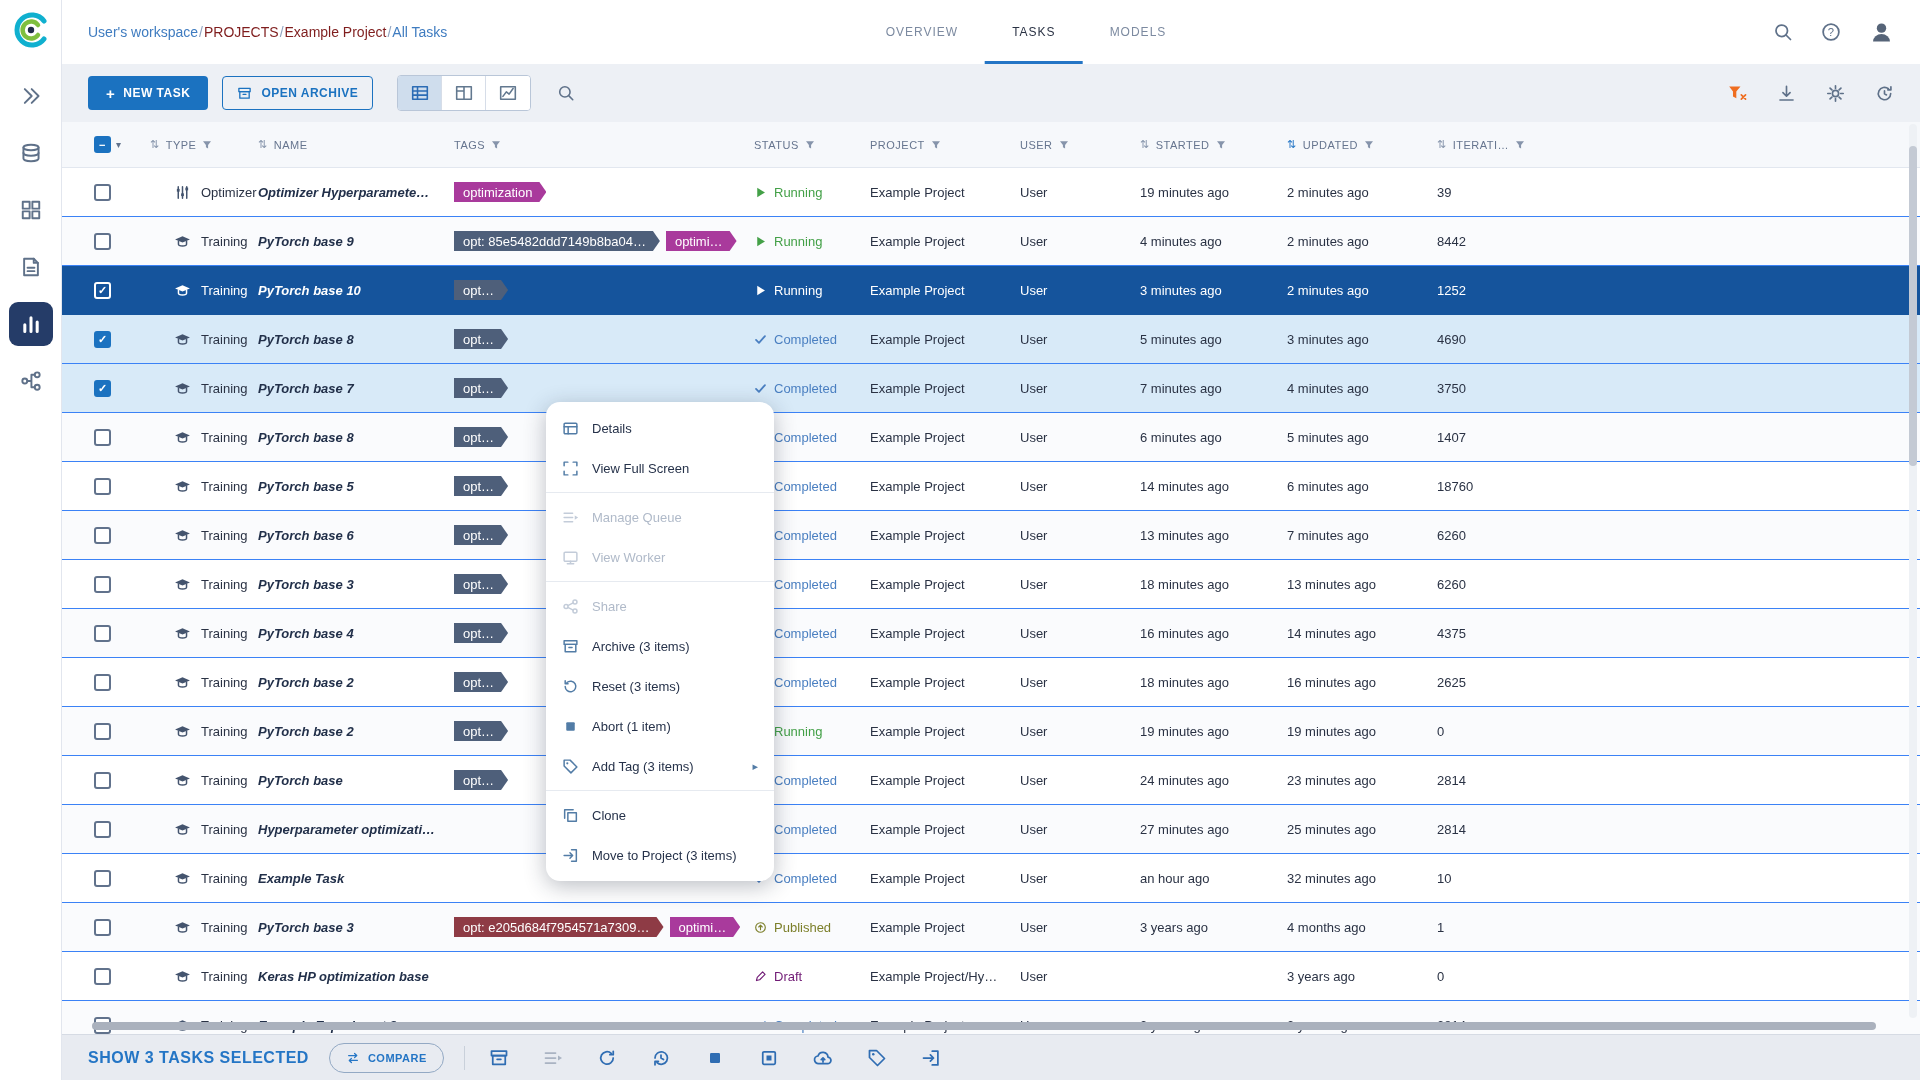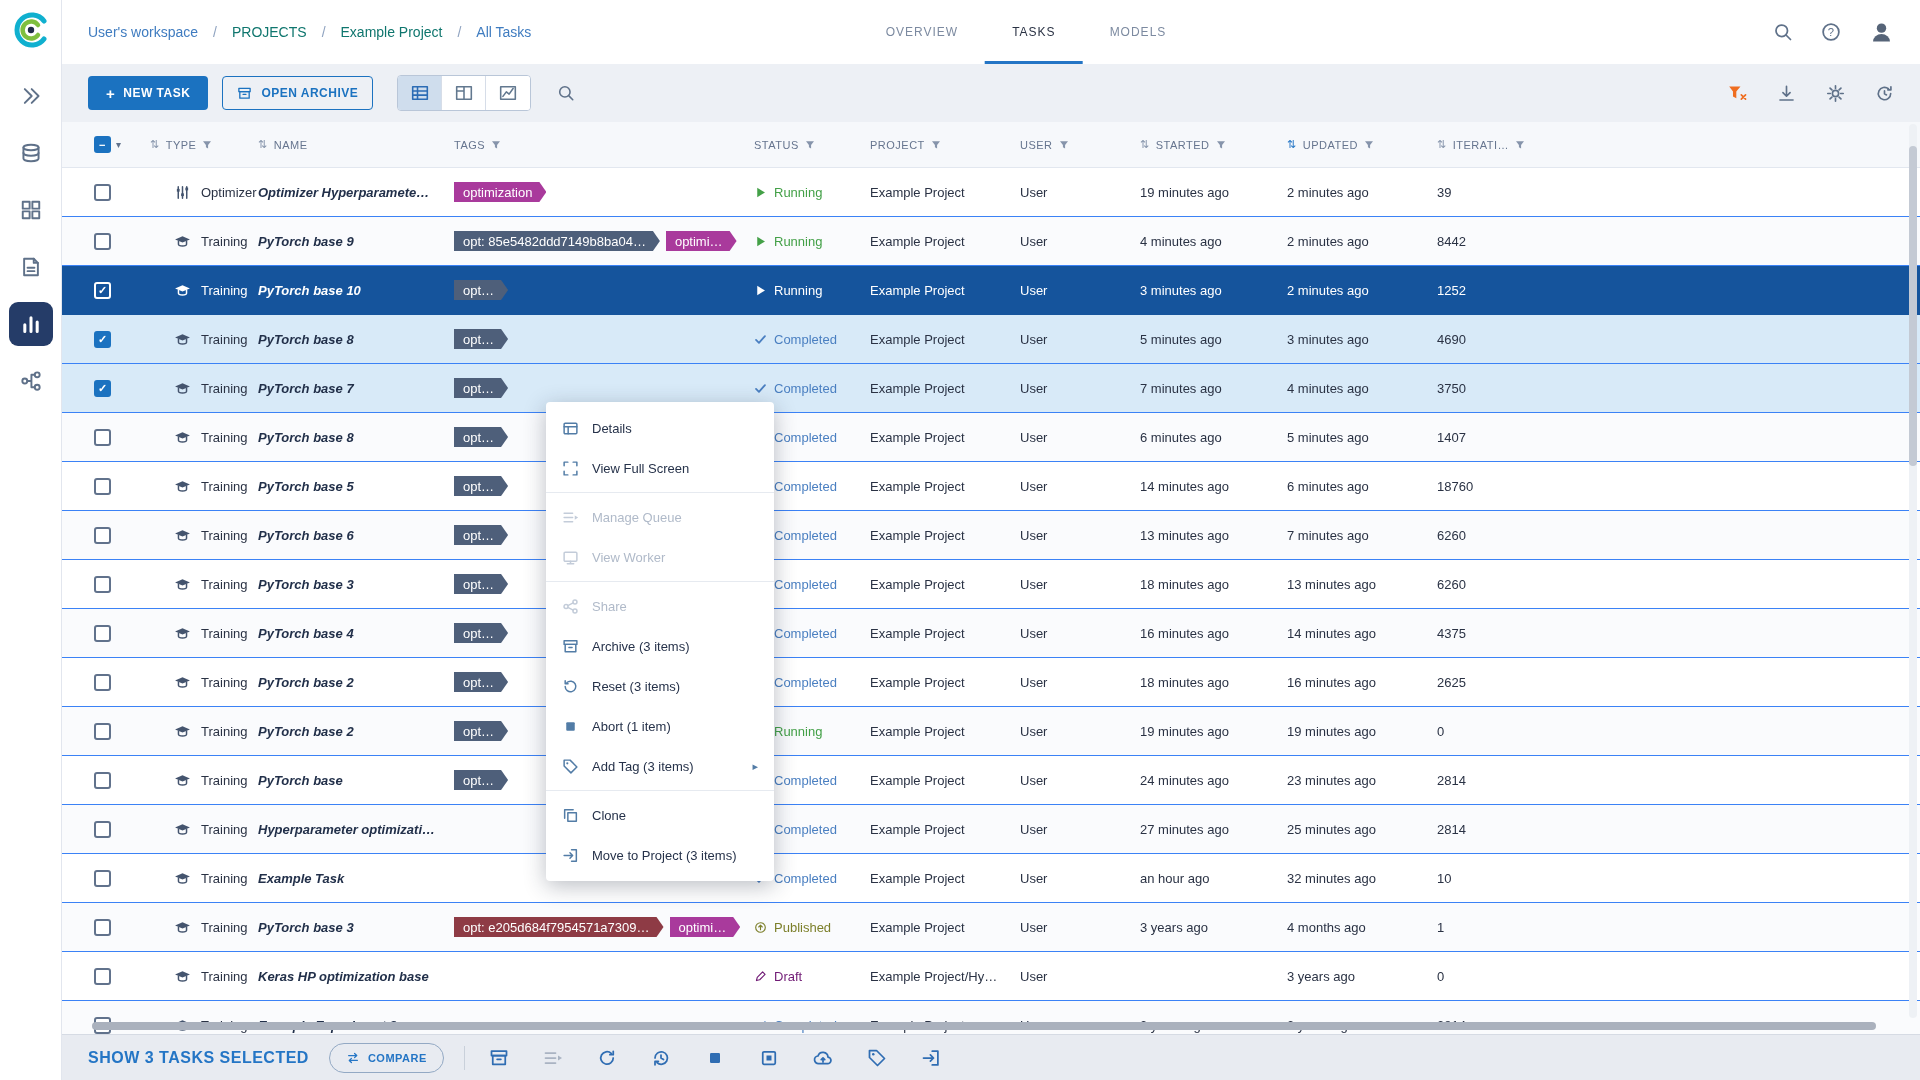--- a/index.html
+++ b/index.html
@@ -13,24 +13,24 @@
 .logo{width:40px;height:40px;margin-bottom:24px;cursor:pointer}
 .nav-item{width:44px;height:44px;border-radius:9px;display:flex;align-items:center;justify-content:center;color:#5f7189;margin-bottom:13px;cursor:pointer}
 .nav-item .ic{width:22px;height:22px}
 .nav-item.active{background:#253c68;color:#fff}
 
 
 .main{flex:1;display:flex;flex-direction:column;min-width:0}
 
 
 .topbar{height:64px;background:#fff;display:flex;align-items:center;padding:0 26px;position:relative;flex:none}
-.breadcrumb{font-size:14px;display:flex;gap:15px;align-items:flex-end;white-space:nowrap}
+.breadcrumb{font-size:14px;display:flex;gap:1px;align-items:flex-end;white-space:nowrap}
 .bc-item{cursor:pointer}
 .bc-item.link{color:#3f7cc0}
-.bc-item.plain{color:#0f766e}
+.bc-item.plain{color:#7f1d1d}
 .bc-sep{color:#8fa3c0}
 .tabs{position:absolute;left:50%;transform:translateX(calc(-50% + 35px));height:100%;display:flex}
 .tab{height:100%;display:flex;align-items:center;padding:3px 27px 0 27px;font-size:12px;letter-spacing:1px;color:#7c8aa0;cursor:pointer;border-bottom:3px solid transparent}
 .tab.active{color:#2a3244;border-bottom-color:#2475c5}
 .top-icons{margin-left:auto;display:flex;align-items:center;gap:28px;color:#5f7189}
 .top-icons .ic{width:20px;height:20px;cursor:pointer}
 .top-icons .ic-avatar{width:25px;height:25px;color:#566478}
 
 
 .toolbar{height:58px;background:#edf0f5;display:flex;align-items:center;padding:0 26px;gap:14px;flex:none}
@@ -72,21 +72,21 @@
 .status{display:flex;align-items:center;gap:7px}
 .status .ic{width:13px;height:13px}
 .row.selected .status{color:#fff !important}
 .cb{width:17px;height:17px;border:2px solid #61728c;border-radius:3px;background:#fff;display:flex;align-items:center;justify-content:center;font-size:11px;font-weight:bold;color:#fff;cursor:pointer;flex:none}
 .cb.checked{background:#1b72c0;border-color:#1b72c0}
 .row.selected .cb{background:transparent;border-color:#fff}
 .cb-cell{display:flex;align-items:center;gap:5px}
 .caret{color:#61728c;font-size:10px;cursor:pointer}
 
 
-.menu{position:absolute;left:484px;top:280px;width:228px;background:#fff;border-radius:4px;box-shadow:0 5px 22px rgba(30,40,60,.3);padding:6px 0;z-index:20}
+.menu{position:absolute;left:484px;top:280px;width:228px;background:#fff;border-radius:14px;box-shadow:0 5px 22px rgba(30,40,60,.3);padding:6px 0;z-index:20}
 .menu-item{height:40px;display:flex;align-items:center;gap:13px;padding:0 16px;font-size:13px;color:#26324a;cursor:pointer}
 .menu-item .ic{width:17px;height:17px;color:#527ca6}
 .menu-item.disabled{color:#b0bac9;cursor:default}
 .menu-item.disabled .ic{color:#c3ccd9}
 .menu-divider{height:1px;background:#e6eaf0;margin:4px 0}
 .submenu-arrow{margin-left:auto;color:#527ca6;font-size:11px}
 
 
 .footbar{height:46px;background:#e8ebf1;border-top:1px solid #d6dbe4;display:flex;align-items:center;padding:0 26px;gap:20px;flex:none}
 .sel-label{color:#2475c5;font-size:16px;font-weight:bold;letter-spacing:.5px;white-space:nowrap;cursor:pointer}

